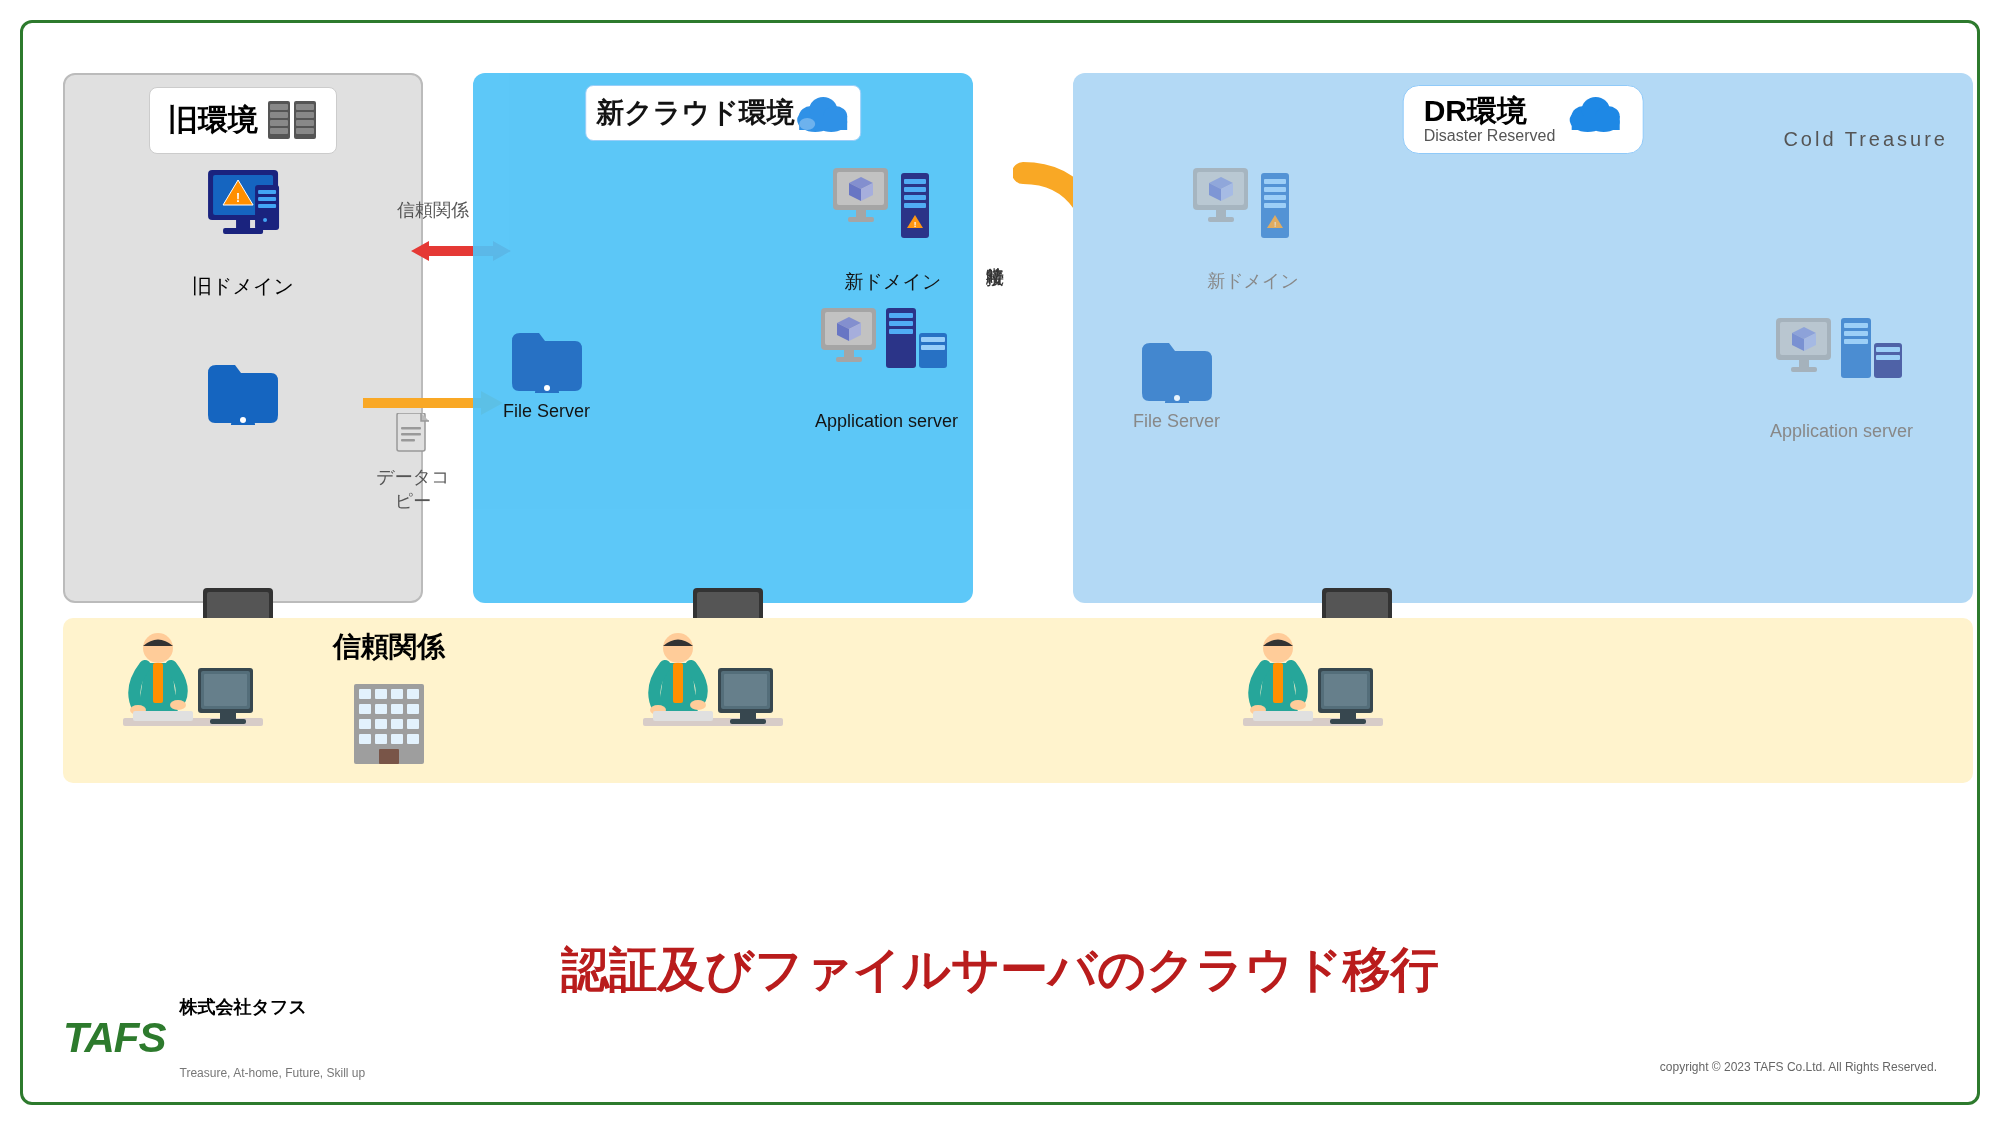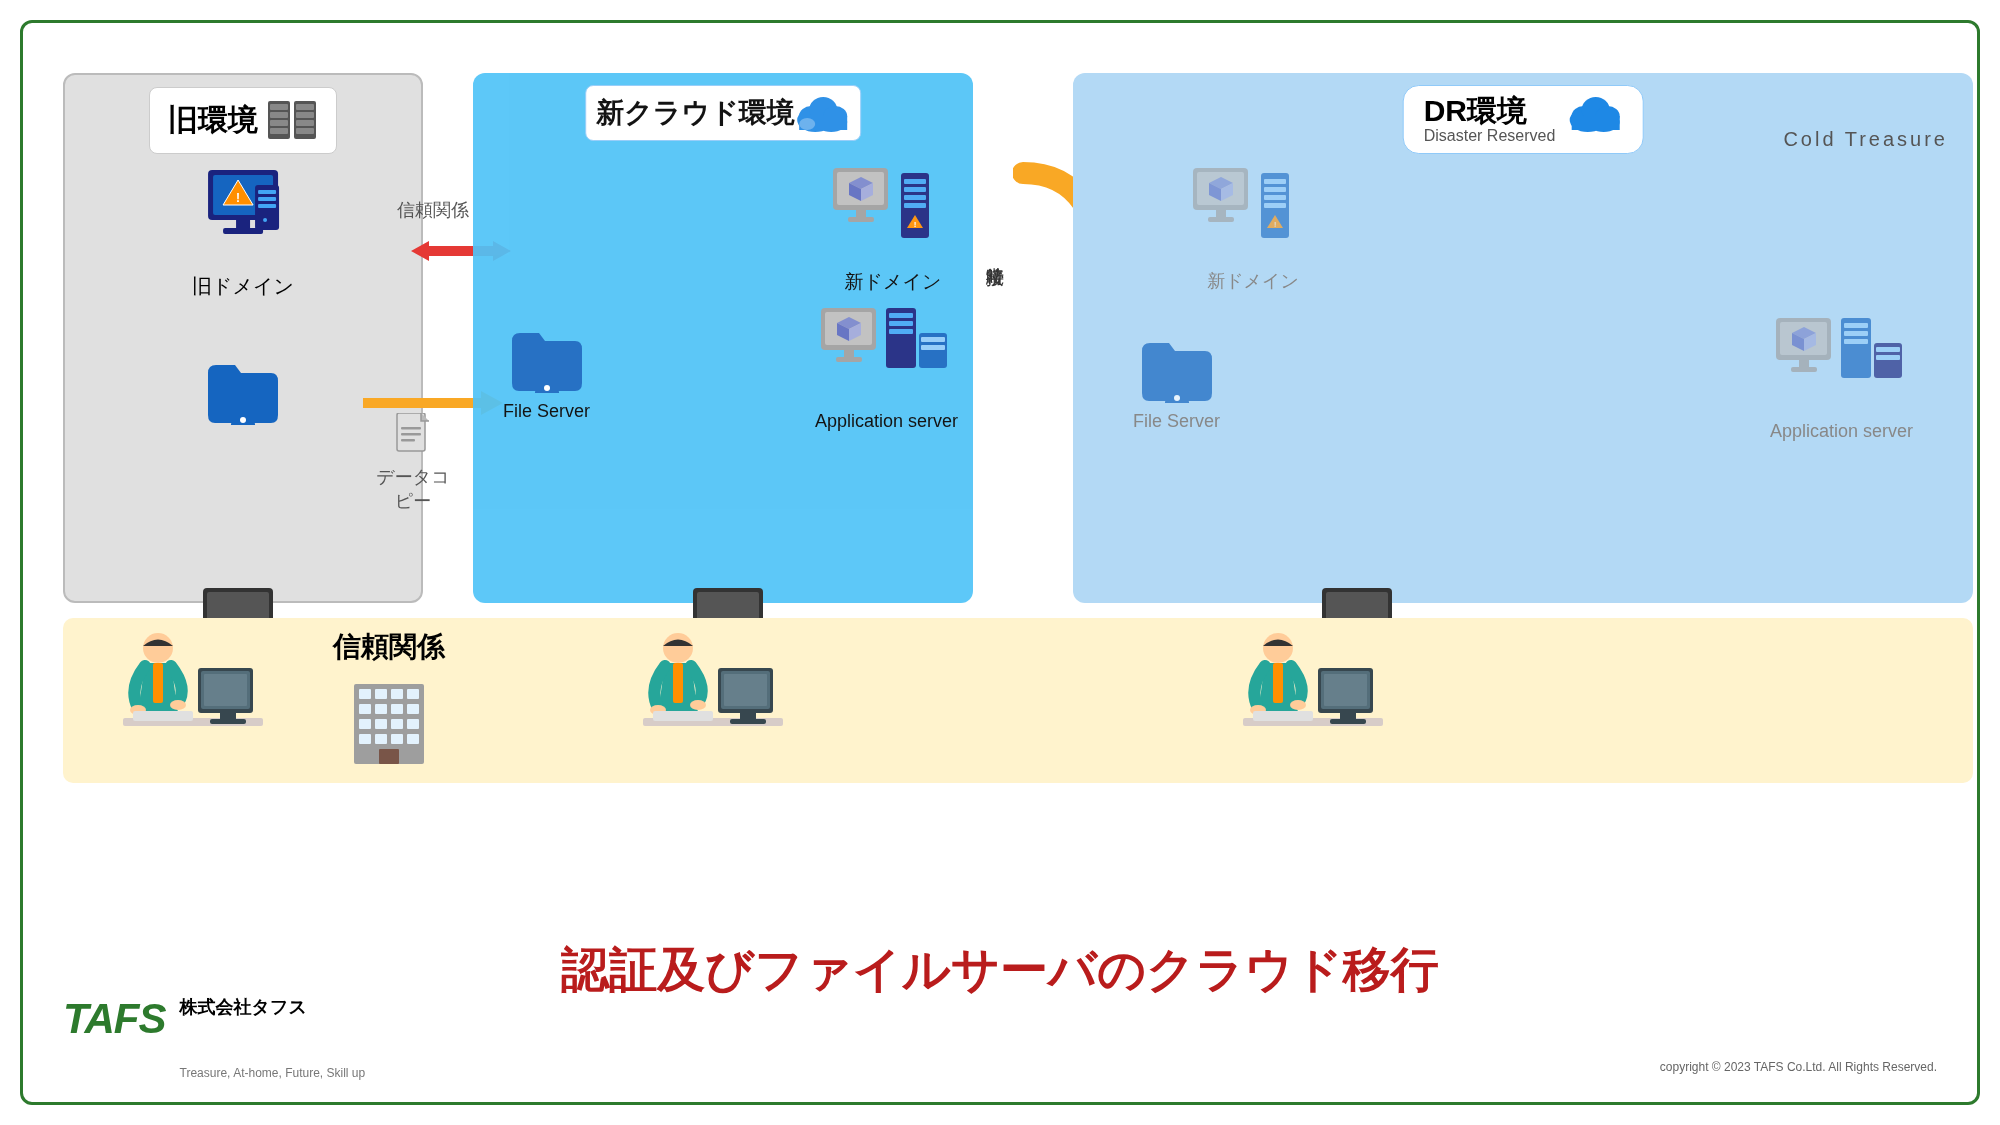--- a/index.html
+++ b/index.html
@@ -453,21 +453,21 @@
           <rect x="81" y="46" width="43" height="32" fill="#78909c" rx="1" opacity="0.5"></rect>
         </svg>
       </div>
 
     </div>
 
   </div>
 
   <div style="position:absolute; bottom:100px; width:100%; text-align:center; font-size:48px; font-weight:bold; color:#b91c1c;">認証及びファイルサーバのクラウド移行</div>
 
-  <div style="position:absolute; bottom:22px; left:40px; display:flex; gap:14px;">
+  <div style="position:absolute; bottom:22px; left:40px; display:flex; align-items:center; gap:14px;">
 
     <div style="font-size:42px; font-weight:900; color:#2d7a2d; font-style:italic; letter-spacing:-1px;">TAFS</div>
     <div>
       <div style="font-size:18px; font-weight:bold; color:#000000;">株式会社タフス</div>
       <div style="font-size:12px; color:#777;margin-top:47px;">Treasure, At-home, Future, Skill up</div>
     </div>
   </div>
 
   <div style="position:absolute; bottom:28px; right:40px; font-size:12px; color:#666;">copyright © 2023 TAFS Co.Ltd. All Rights Reserved.</div>
 

